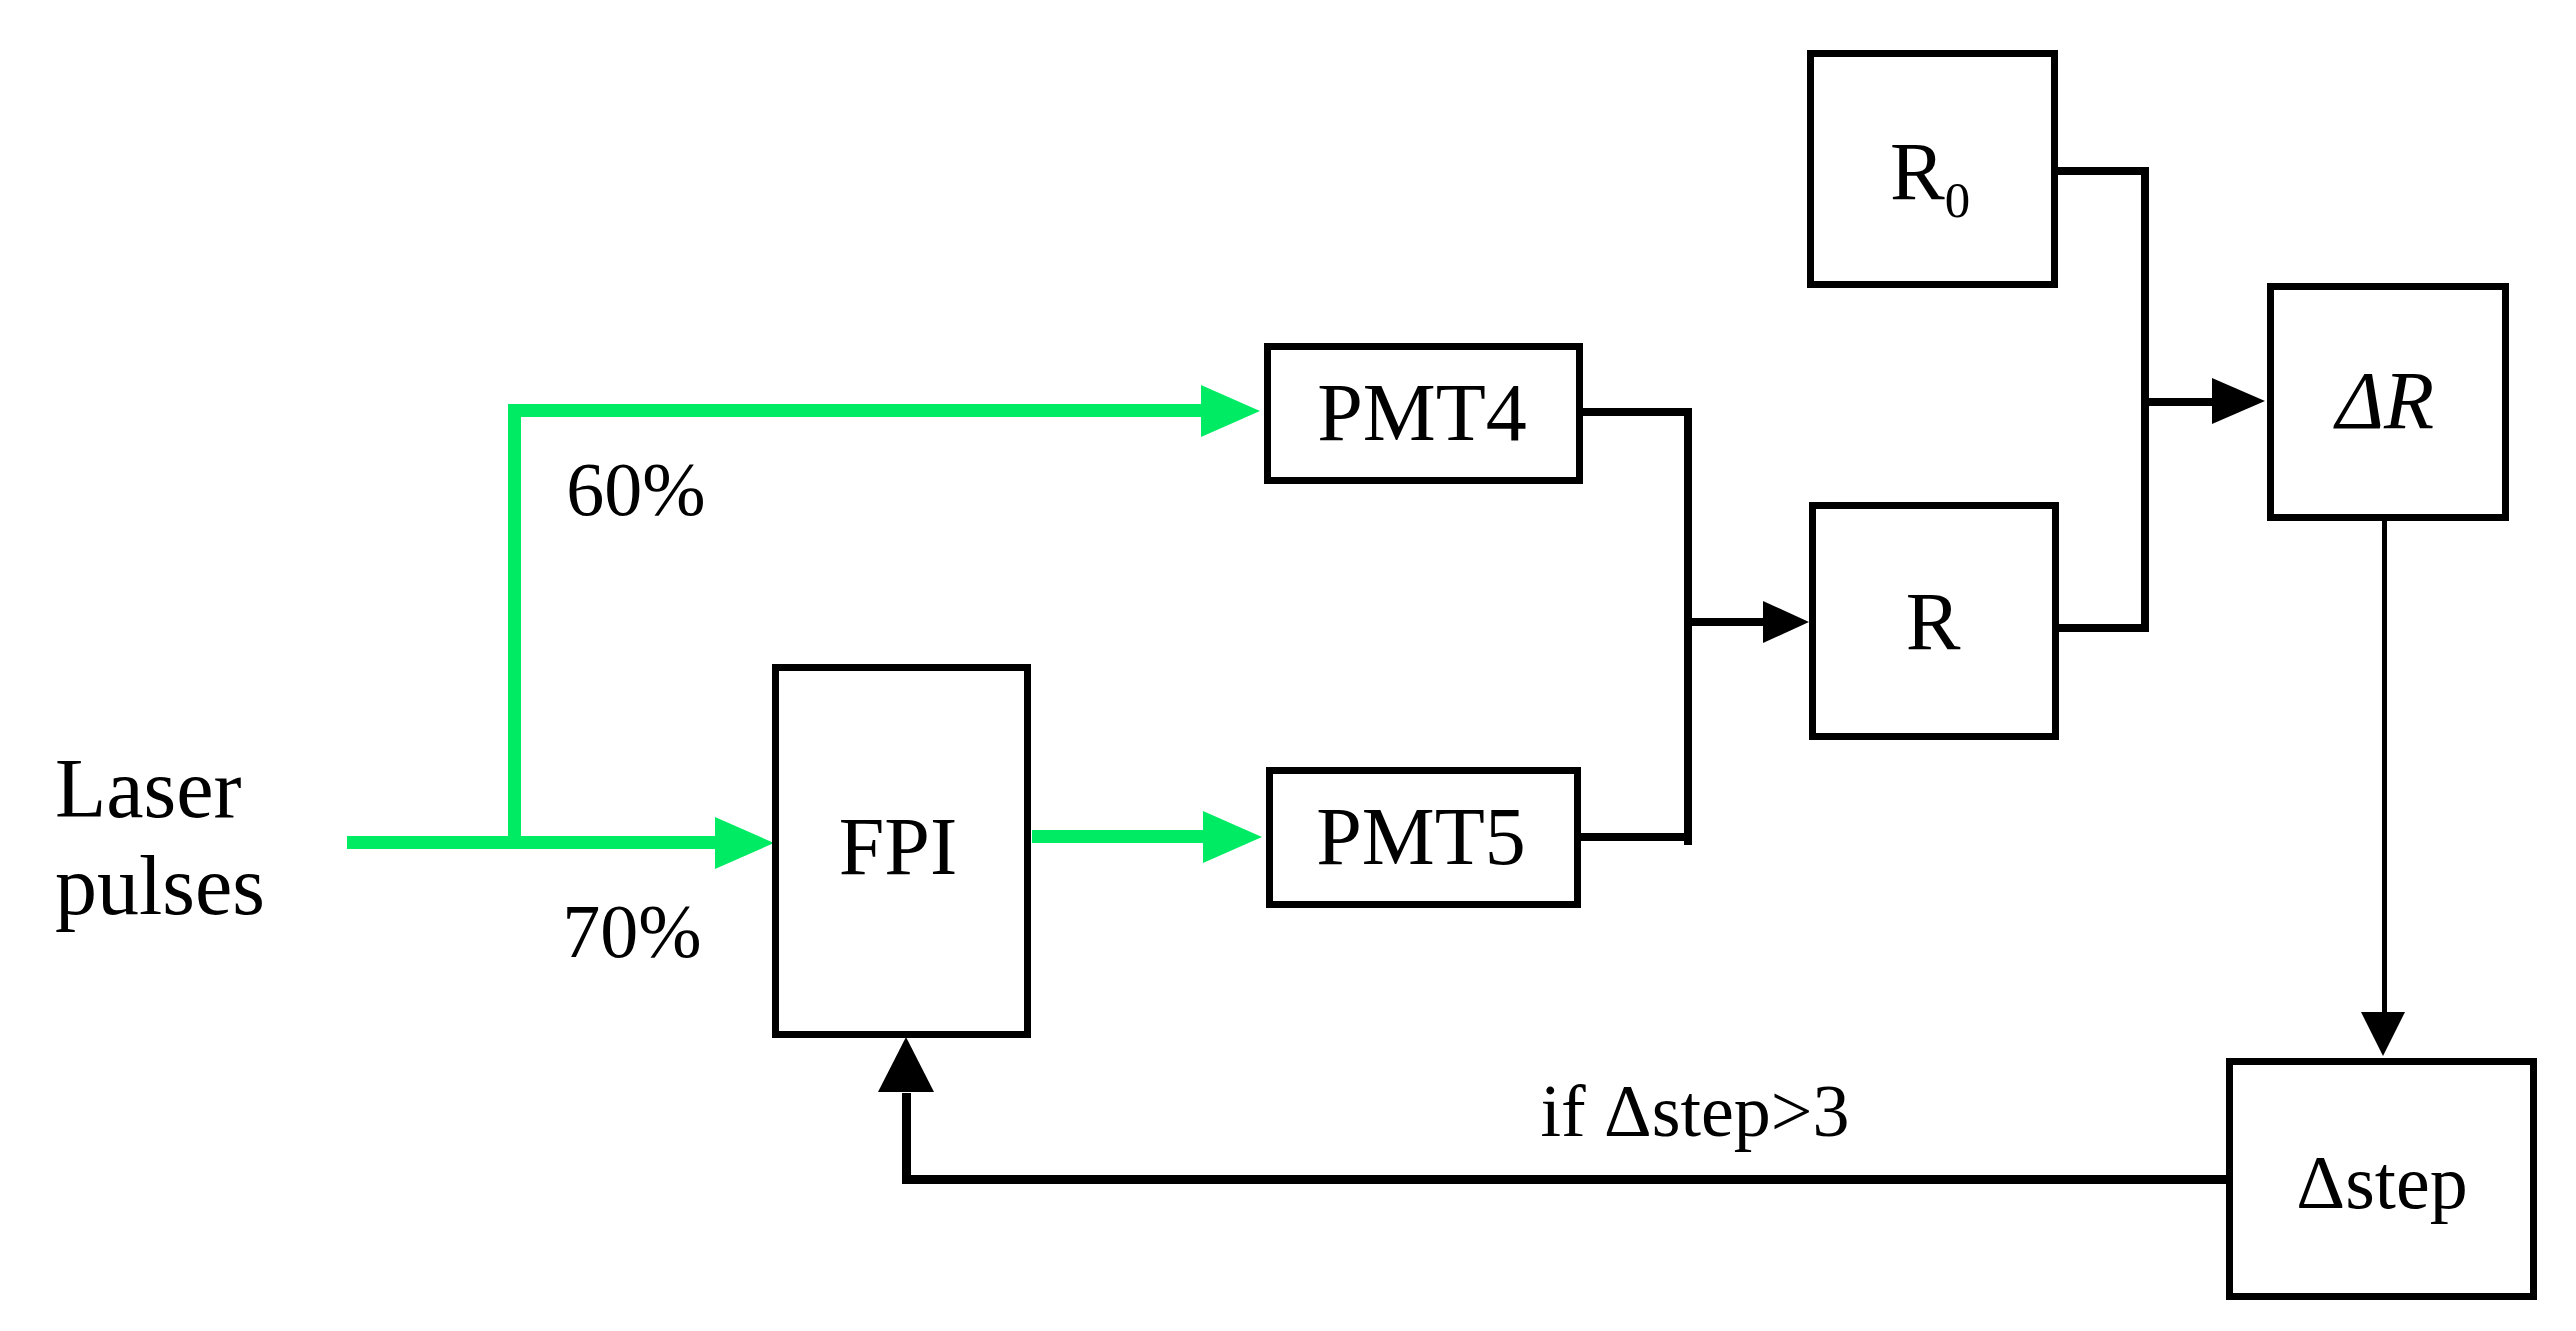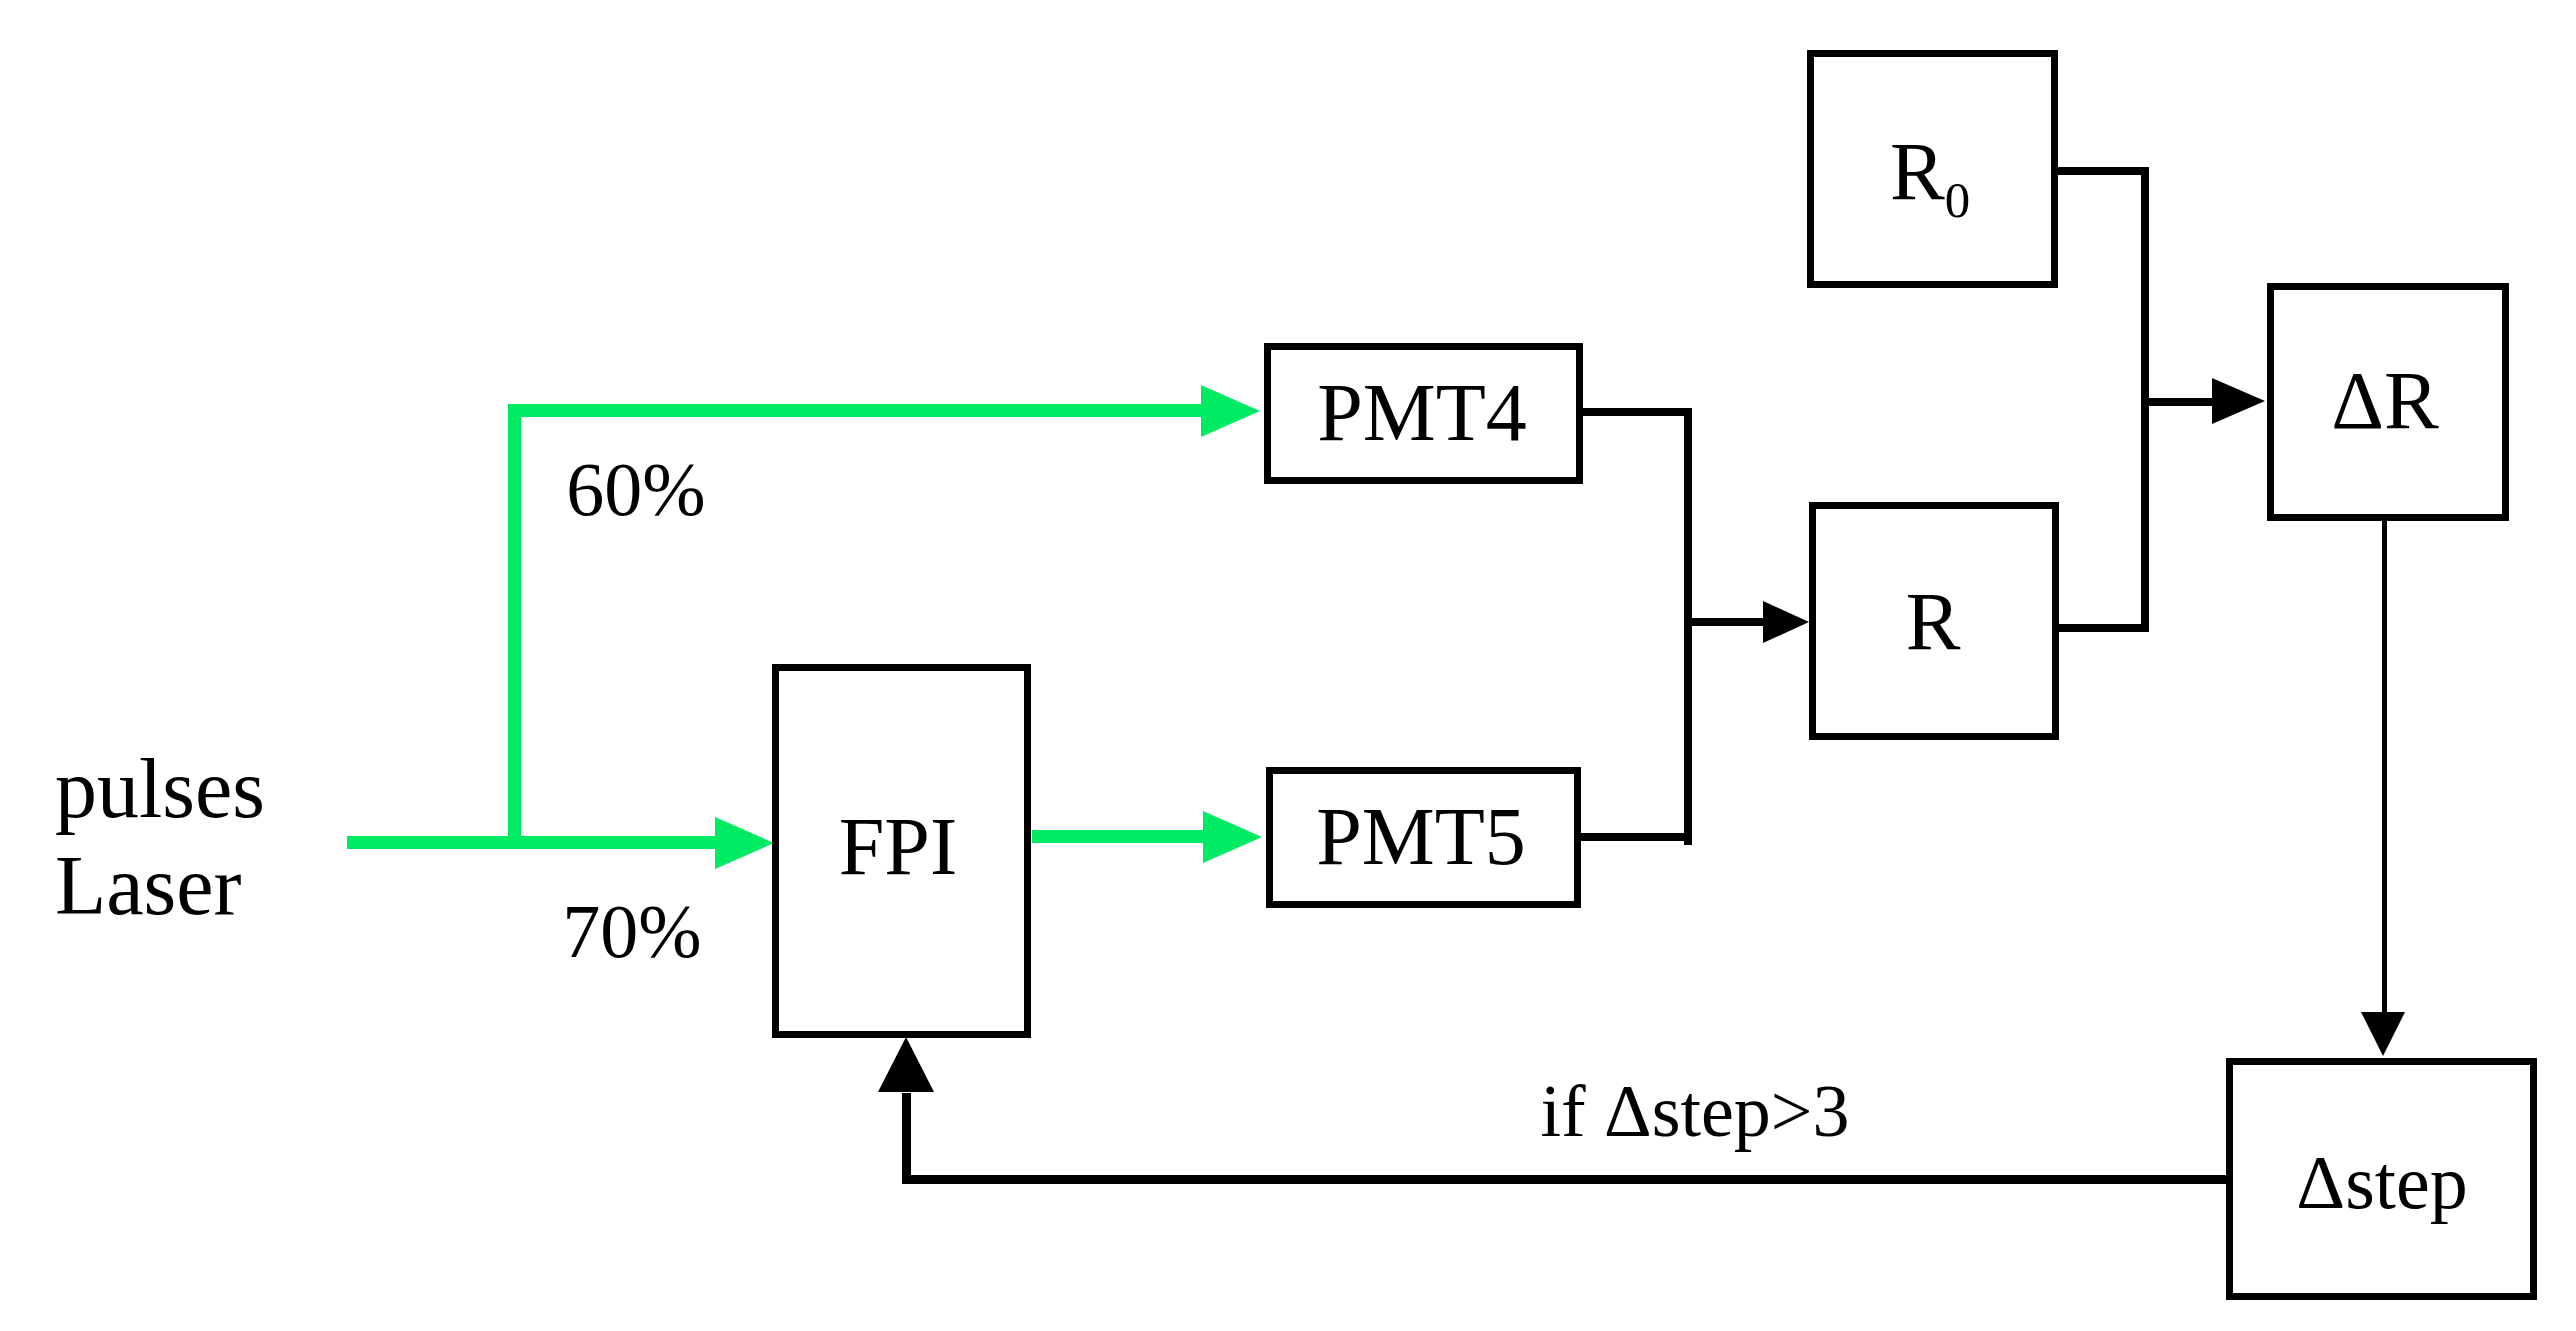--- a/index.html
+++ b/index.html
@@ -106,35 +106,35 @@
 
   <div class="box" style="left:772px;  top:664px;  width:259px; height:374px;"></div>
   <div class="box" style="left:1264px; top:343px;  width:319px; height:141px;"></div>
   <div class="box" style="left:1266px; top:767px;  width:315px; height:141px;"></div>
   <div class="box" style="left:1807px; top:50px;   width:251px; height:238px;"></div>
   <div class="box" style="left:1809px; top:502px;  width:250px; height:238px;"></div>
   <div class="box" style="left:2267px; top:283px;  width:242px; height:238px;"></div>
   <div class="box" style="left:2226px; top:1058px; width:311px; height:242px;"></div>
 
   <div class="lbl fs-src" style="left:160px; top:837px;">
+    <div>Laser</div>
     <div>pulses</div>
-    <div>Laser</div>
   </div>
 
   <div class="lbl fs-pct" style="left:636px; top:489px;">60%</div>
   <div class="lbl fs-pct" style="left:632px; top:931px;">70%</div>
 
   <div class="lbl fs-node" style="left:898px; top:839px;margin-top:8px;">FPI</div>
   <div class="lbl fs-node" style="left:1422px; top:413px;">PMT4</div>
   <div class="lbl fs-node" style="left:1421px; top:837px;font-family:Liberation Serif, serif;">PMT5</div>
 
   <div class="lbl fs-node" style="left:1930px; top:172px;">
     <span>R</span><sub class="sub0">0</sub>
   </div>
 
   <div class="lbl fs-node" style="left:1933px; top:622px;">R</div>
-  <div class="lbl fs-node" style="left:2385px; top:401px;">ΔR</div>
+  <div class="lbl fs-node" style="left:2385px; top:401px;font-style:italic;">ΔR</div>
   <div class="lbl fs-step" style="left:2382px; top:1182px;">Δstep</div>
 
   <div class="lbl fs-cond" style="left:1695px; top:1112px;">if Δstep&gt;3</div>
 
 </div>
 
 
 </body></html>

